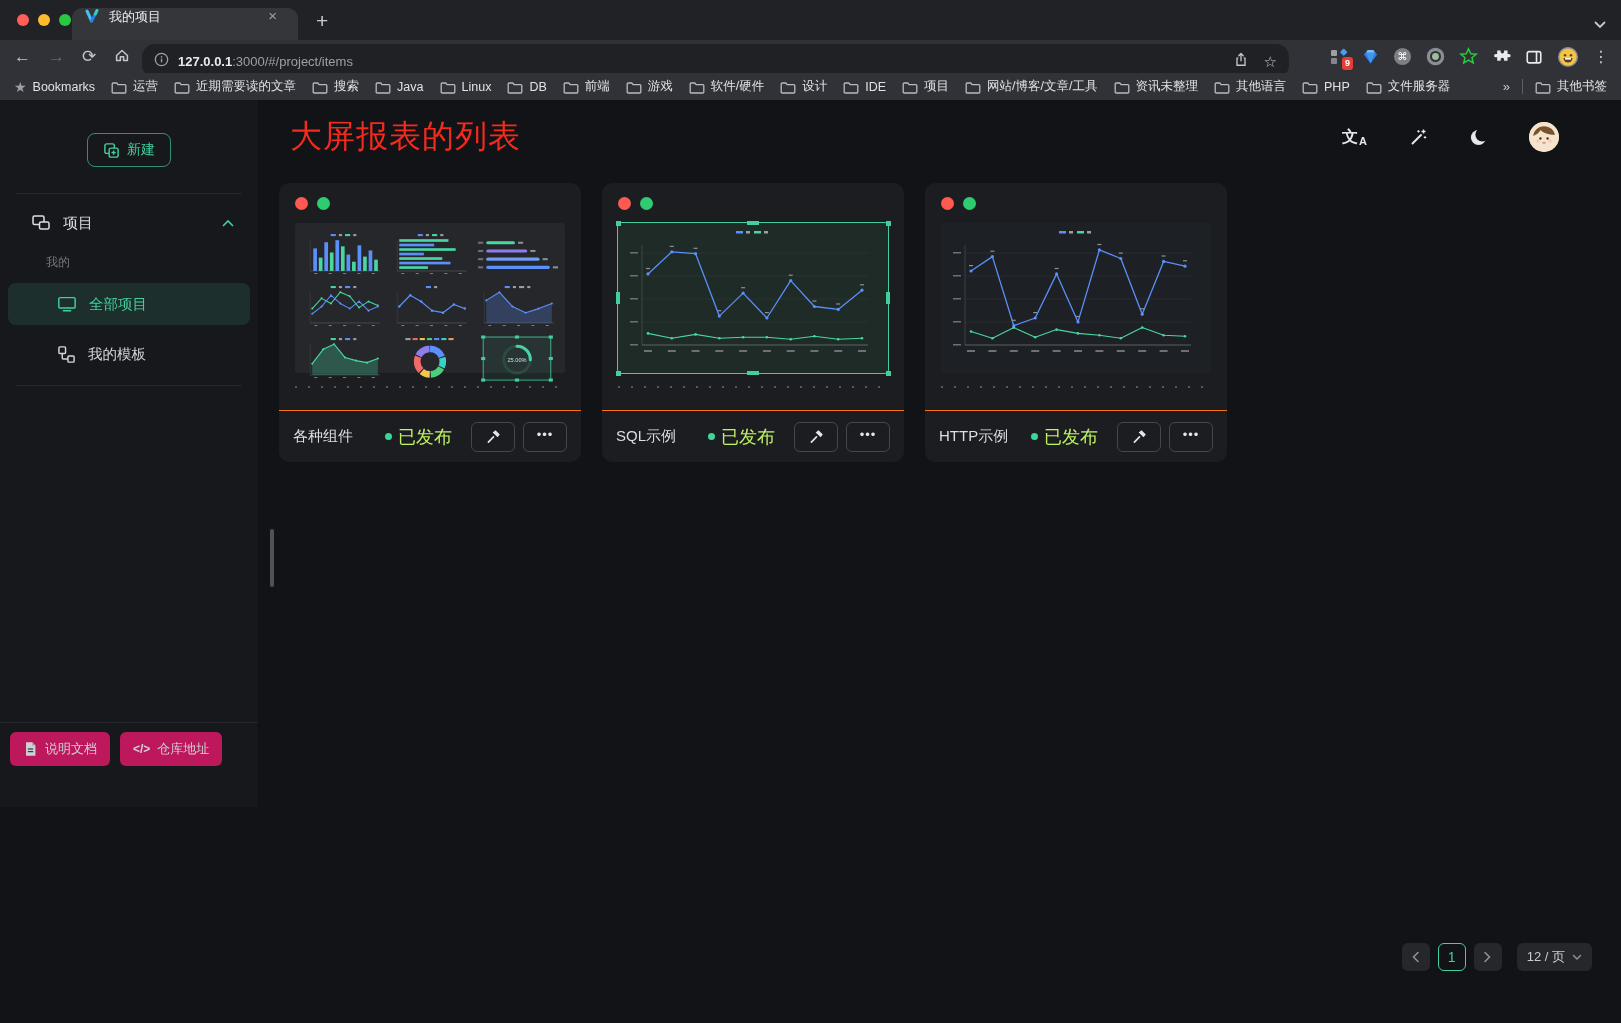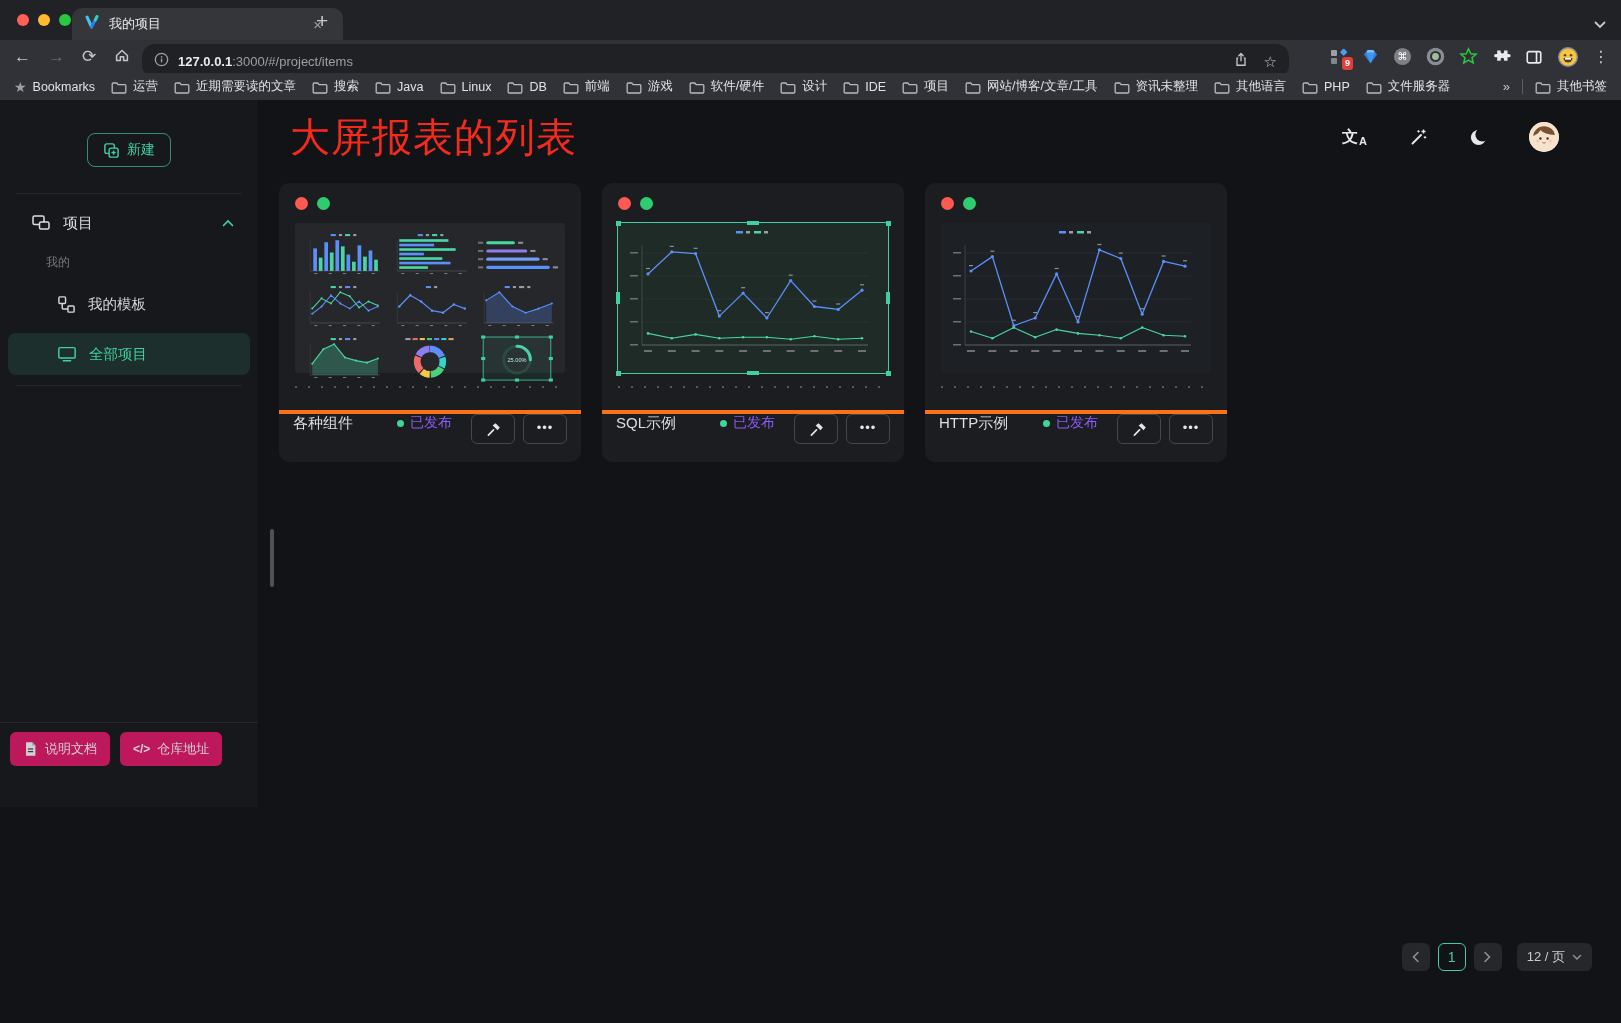--- a/index.html
+++ b/index.html
@@ -5,21 +5,21 @@
   *{margin:0;padding:0;box-sizing:border-box}
   html,body{background:#000}
   body{font-family:"Liberation Sans","DejaVu Sans",sans-serif}
   .window{position:relative;width:1621px;height:1023px;background:#121317;overflow:hidden;color:#d8dade}
 
   
   .tabstrip{position:absolute;left:0;top:0;width:100%;height:40px;background:#212226}
   .traffic{position:absolute;left:17px;top:14px;display:flex;gap:9px}
   .tl{width:12px;height:12px;border-radius:50%}
   .tl.red{background:var(--t-red)}.tl.yellow{background:var(--t-yellow)}.tl.green{background:var(--t-green)}
-  .tab{position:absolute;left:72px;top:8px;width:271px;height:32px;background:#35363a;border-radius:10px 10px 0 0;display:flex;align-items:center;padding:0 21px 0 12px}
+  .tab{position:absolute;left:72px;top:8px;width:226px;height:32px;background:#35363a;border-radius:10px 10px 0 0;display:flex;align-items:flex-start;padding:0 21px 0 12px}
   .tab-title{flex:1;font-size:13px;color:#e8eaed;margin-left:9px;white-space:nowrap;overflow:hidden}
   .tab-close{color:#9aa0a6;font-size:15px;line-height:1;cursor:default}
   .newtab{position:absolute;left:316px;top:9px;font-size:21px;color:#c6c8cb;font-weight:300}
   .tabsearch{position:absolute;right:15px;top:15px}
 
   
   .toolbar{position:absolute;left:0;top:40px;width:100%;height:33px;background:#313237}
   .navicons{position:absolute;left:14px;top:0;height:33px;display:flex;align-items:center;gap:17px}
   .navicons .g{font-size:17px;color:#c3c6ca;line-height:1}
   .navicons .dim{color:#64666b}
@@ -55,43 +55,43 @@
   .nav-item{margin:0 8px 8px;height:42px;border-radius:8px;display:flex;align-items:center;gap:12px;padding-left:49px;font-size:14.5px;color:#d6d8dc;cursor:pointer}
   .nav-item.active{background:rgba(66,207,158,.13);color:var(--accent)}
   .nav-item.active svg path,.nav-item.active svg rect,.nav-item.active svg line{stroke:var(--accent)}
   .market-row{display:flex;align-items:center;gap:12px;padding-left:31px;height:52px;font-size:14.5px;color:#d6d8dc;cursor:pointer}
   .side-foot{position:absolute;left:0;bottom:0;width:100%;height:85px;border-top:1px solid #26272c;padding:9px 10px 0;display:flex;gap:10px}
   .foot-btn{height:34px;background:#be185d;border-radius:6px;display:flex;align-items:center;gap:7px;padding:0 13px;font-size:13px;color:#cfd1d5;cursor:pointer}
 
   
   .main{position:absolute;left:260px;top:0;right:0;height:100%}
   .main-header{height:62px;display:flex;align-items:center;padding:12px 62px 0 30px}
-  .page-title{font-size:40px;color:var(--title-red);letter-spacing:1px}
+  .page-title{font-size:32px;color:var(--title-red);letter-spacing:1px}
   .header-icons{margin-left:auto;display:flex;align-items:center;gap:41px}
   .hicon{color:#e6e8eb;cursor:pointer;display:flex;align-items:center}
   .trans{position:relative;font-size:16px;font-weight:bold}
   .trans .a{font-size:11px;margin-left:1px;position:relative;top:4px}
   .avatar{width:30px;height:30px;border-radius:50%;overflow:hidden;background:#f6e3cd}
 
   .cards{display:flex;gap:21px;padding:21px 0 0 19px}
   .card{position:relative;width:302px;height:279px;background:#1b1d21;border-radius:10px;padding:14px 16px 0}
   .card-dots{display:flex;gap:9px;margin-bottom:13px}
   .cdot{width:13px;height:13px;border-radius:50%}
   .cdot.r{background:var(--dot-red)}.cdot.g{background:var(--dot-green)}
   .thumb{position:relative;width:270px;height:150px;border-radius:3px}
   .thumb-grid{background:#26272b;display:grid;grid-template-columns:repeat(3,1fr);grid-template-rows:repeat(3,1fr);gap:3px 5px;padding:7px}
   .thumb-line{background:#1d2125}
   .thumb-line-sel{background:#1f2b27;outline:1px solid var(--accent)}
   .handle{position:absolute;background:var(--accent)}
   .dotline{margin-top:13px;height:2px;width:270px;background-image:repeating-linear-gradient(90deg,#56585d 0 2px,transparent 2px 13px)}
-  .card-foot{position:absolute;left:0;bottom:0;width:100%;height:52px;border-top:4px solid #f97316;display:flex;align-items:flex-start;padding:0 14px}
+  .card-foot{position:absolute;left:0;bottom:0;width:100%;height:52px;border-top:1px solid #f97316;display:flex;align-items:center;padding:0 14px}
   .card-title{font-size:15px;color:#dcdee2;flex:1}
   .status{display:flex;align-items:center;gap:6px;margin-right:11px}
   .sdot{width:7px;height:7px;border-radius:50%;background:var(--status-green)}
-  .status-label{font-size:14px;color:#8b5cf6}
+  .status-label{font-size:18px;color:#bef264}
   .mini-btn{width:44px;height:30px;border:1px solid #46474c;border-radius:6px;display:flex;align-items:center;justify-content:center;margin-left:8px;cursor:pointer;color:#e3e5e8}
   .mini-btn .dots3{font-size:13px;letter-spacing:1px;color:#e3e5e8;position:relative;top:-2px}
 
   .scroll-thumb{position:absolute;left:10px;top:429px;width:4px;height:58px;border-radius:2px;background:#4f5156}
 
   .pagination{position:absolute;right:29px;top:843px;display:flex;align-items:center;gap:8px}
   .pg-btn{width:28px;height:28px;background:#26272b;border-radius:6px;display:flex;align-items:center;justify-content:center;cursor:pointer}
   .pg-cur{width:28px;height:28px;border:1px solid var(--accent);border-radius:6px;color:var(--accent);font-size:14px;display:flex;align-items:center;justify-content:center;background:transparent}
   .pg-size{height:28px;background:#26272b;border-radius:6px;display:flex;align-items:center;gap:7px;padding:4px 10px;color:#c9ccd1;font-size:13px;margin-left:7px;cursor:pointer}
 
@@ -373,34 +373,34 @@
             <rect x="2" y="3" width="11" height="8.5" rx="1.5" fill="none" stroke="#dcdee2" stroke-width="1.5"></rect>
             <rect x="8.5" y="9" width="9.5" height="7" rx="1.5" fill="#17181c" stroke="#dcdee2" stroke-width="1.5"></rect>
           </svg>
         <span class="sec-label">项目</span>
         <svg width="12" height="8" viewBox="0 0 12 8">
             <path d="M1.5 6.5 6 2l4.5 4.5" fill="none" stroke="var(--accent)" stroke-width="1.7" stroke-linecap="round"></path>
           </svg>
       </div>
       <div class="group-label">我的</div>
 
+      <div class="nav-item active">
+        <svg width="20" height="20" viewBox="0 0 22 20">
+            <rect x="2" y="3" width="18" height="11.5" rx="1.6" fill="none" stroke="#d6d8dc" stroke-width="1.6"></rect>
+            <line x1="7" y1="17.5" x2="15" y2="17.5" stroke="#d6d8dc" stroke-width="1.6" stroke-linecap="round"></line>
+          </svg>
+        <span>全部项目</span>
+      </div>
       <div class="nav-item">
         <svg width="19" height="19" viewBox="0 0 20 20">
             <rect x="2" y="2" width="7" height="7" rx="1" fill="none" stroke="#d6d8dc" stroke-width="1.5"></rect>
             <rect x="11.5" y="11.5" width="6.5" height="6.5" rx="1" fill="none" stroke="#d6d8dc" stroke-width="1.5"></rect>
             <path d="M5.5 9v4.8a1 1 0 0 0 1 1h5" fill="none" stroke="#d6d8dc" stroke-width="1.5"></path>
           </svg>
         <span>我的模板</span>
-      </div>
-      <div class="nav-item active">
-        <svg width="20" height="20" viewBox="0 0 22 20">
-            <rect x="2" y="3" width="18" height="11.5" rx="1.6" fill="none" stroke="#d6d8dc" stroke-width="1.6"></rect>
-            <line x1="7" y1="17.5" x2="15" y2="17.5" stroke="#d6d8dc" stroke-width="1.6" stroke-linecap="round"></line>
-          </svg>
-        <span>全部项目</span>
       </div>
 
       <div class="side-div" style="margin-top:10px;margin-bottom:6px"></div>
 
 
       <div class="side-foot">
         <div class="foot-btn">
           <svg width="15" height="16" viewBox="0 0 16 18">
               <path d="M3 1.5h7l3.5 3.5v11.5h-10.5z" fill="#cfd1d5"></path>
               <path d="M10 1.5v3.5h3.5" fill="#9b9da1"></path>

